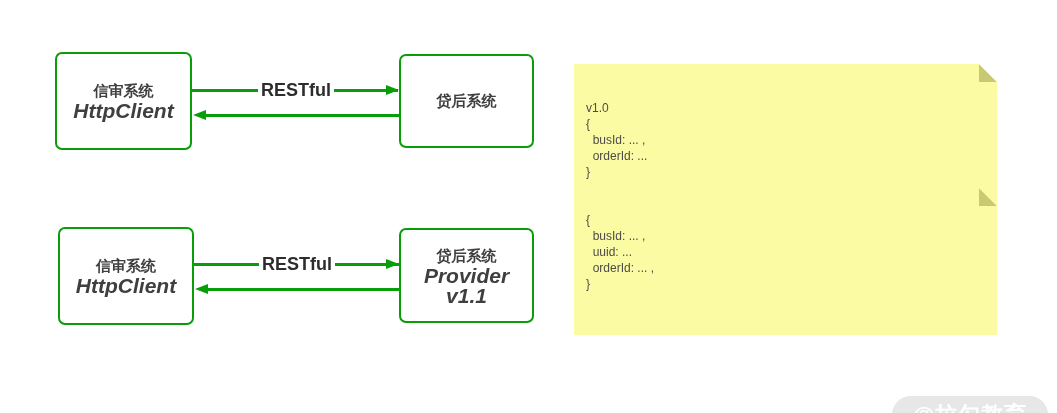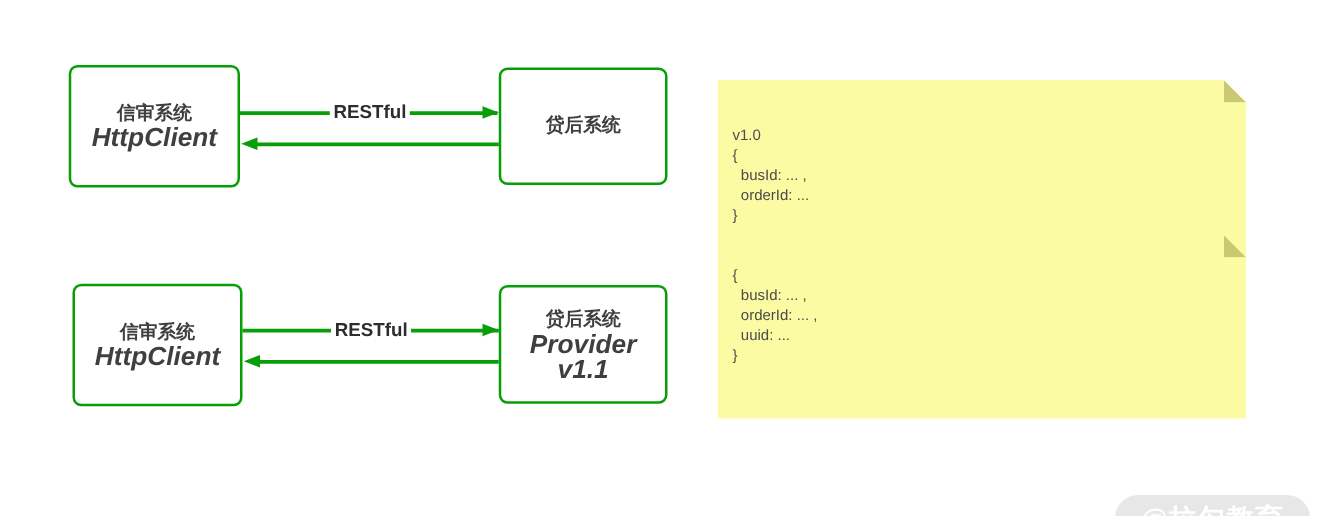--- a/index.html
+++ b/index.html
@@ -44,21 +44,21 @@
     border-top:5px solid transparent;
     border-bottom:5px solid transparent;
   }
   .ahead.right{border-left:13px solid var(--green);}
   .ahead.left{border-right:13px solid var(--green);}
   .alabel{
     position:absolute;
     transform:translate(-50%,-50%);
     background:#fff;
     padding:0 3px;
-    font-size:15px;font-weight:bold;color:#2d2d2d;
+    font-size:18px;font-weight:bold;color:#2d2d2d;
     white-space:nowrap;
   }
   
   .note{
     position:absolute;
     background:var(--note-bg);
     clip-path:polygon(0 0, calc(100% - 18px) 0, 100% 18px, 100% 100%, 0 100%);
   }
   .note .fold{
     position:absolute;top:0;right:0;
@@ -154,21 +154,21 @@
       <div class="nline">  orderId: ...</div>
       <div class="nline">}</div>
     </div>
   </div>
 
   <div class="note" id="note2">
     <div class="fold"></div>
     <div class="ntext ntext-2">
       <div class="nline">{</div>
       <div class="nline">  busId: ... ,</div>
+      <div class="nline">  uuid: ...</div>
       <div class="nline">  orderId: ... ,</div>
-      <div class="nline">  uuid: ...</div>
       <div class="nline">}</div>
     </div>
   </div>
 
   <div class="watermark">@拉勾教育</div>
 
 </div>
 
 </body></html>

